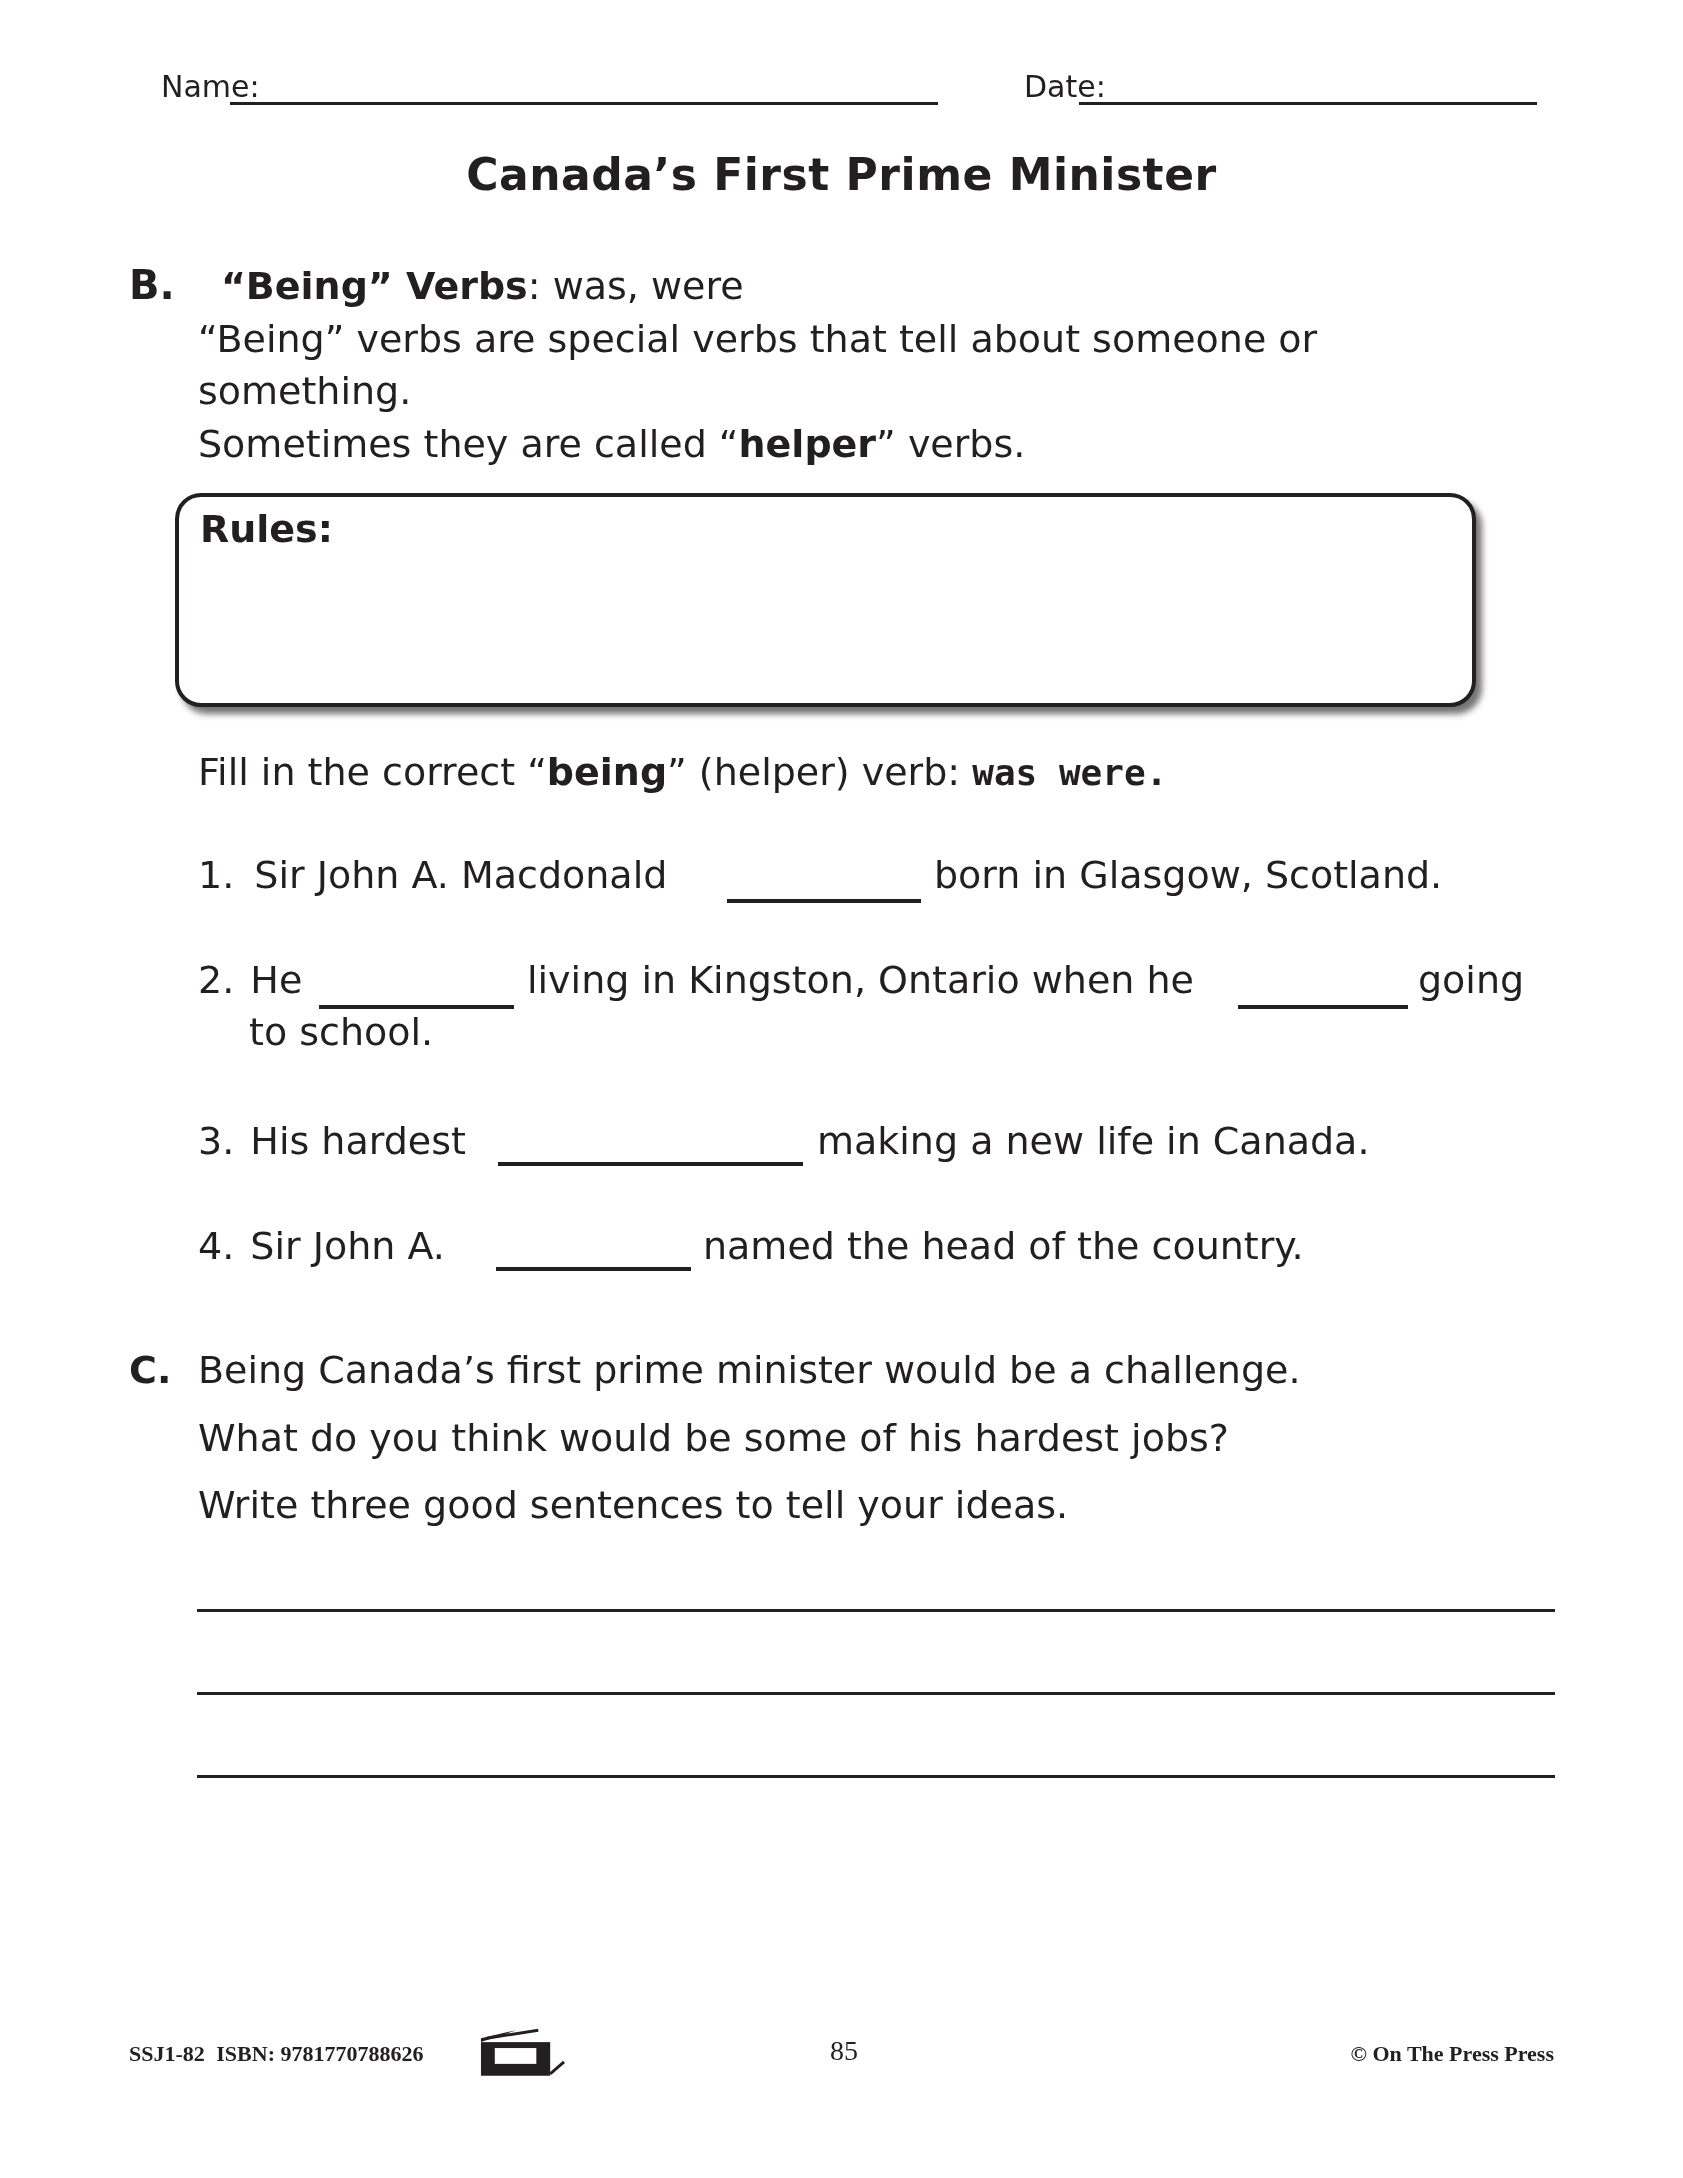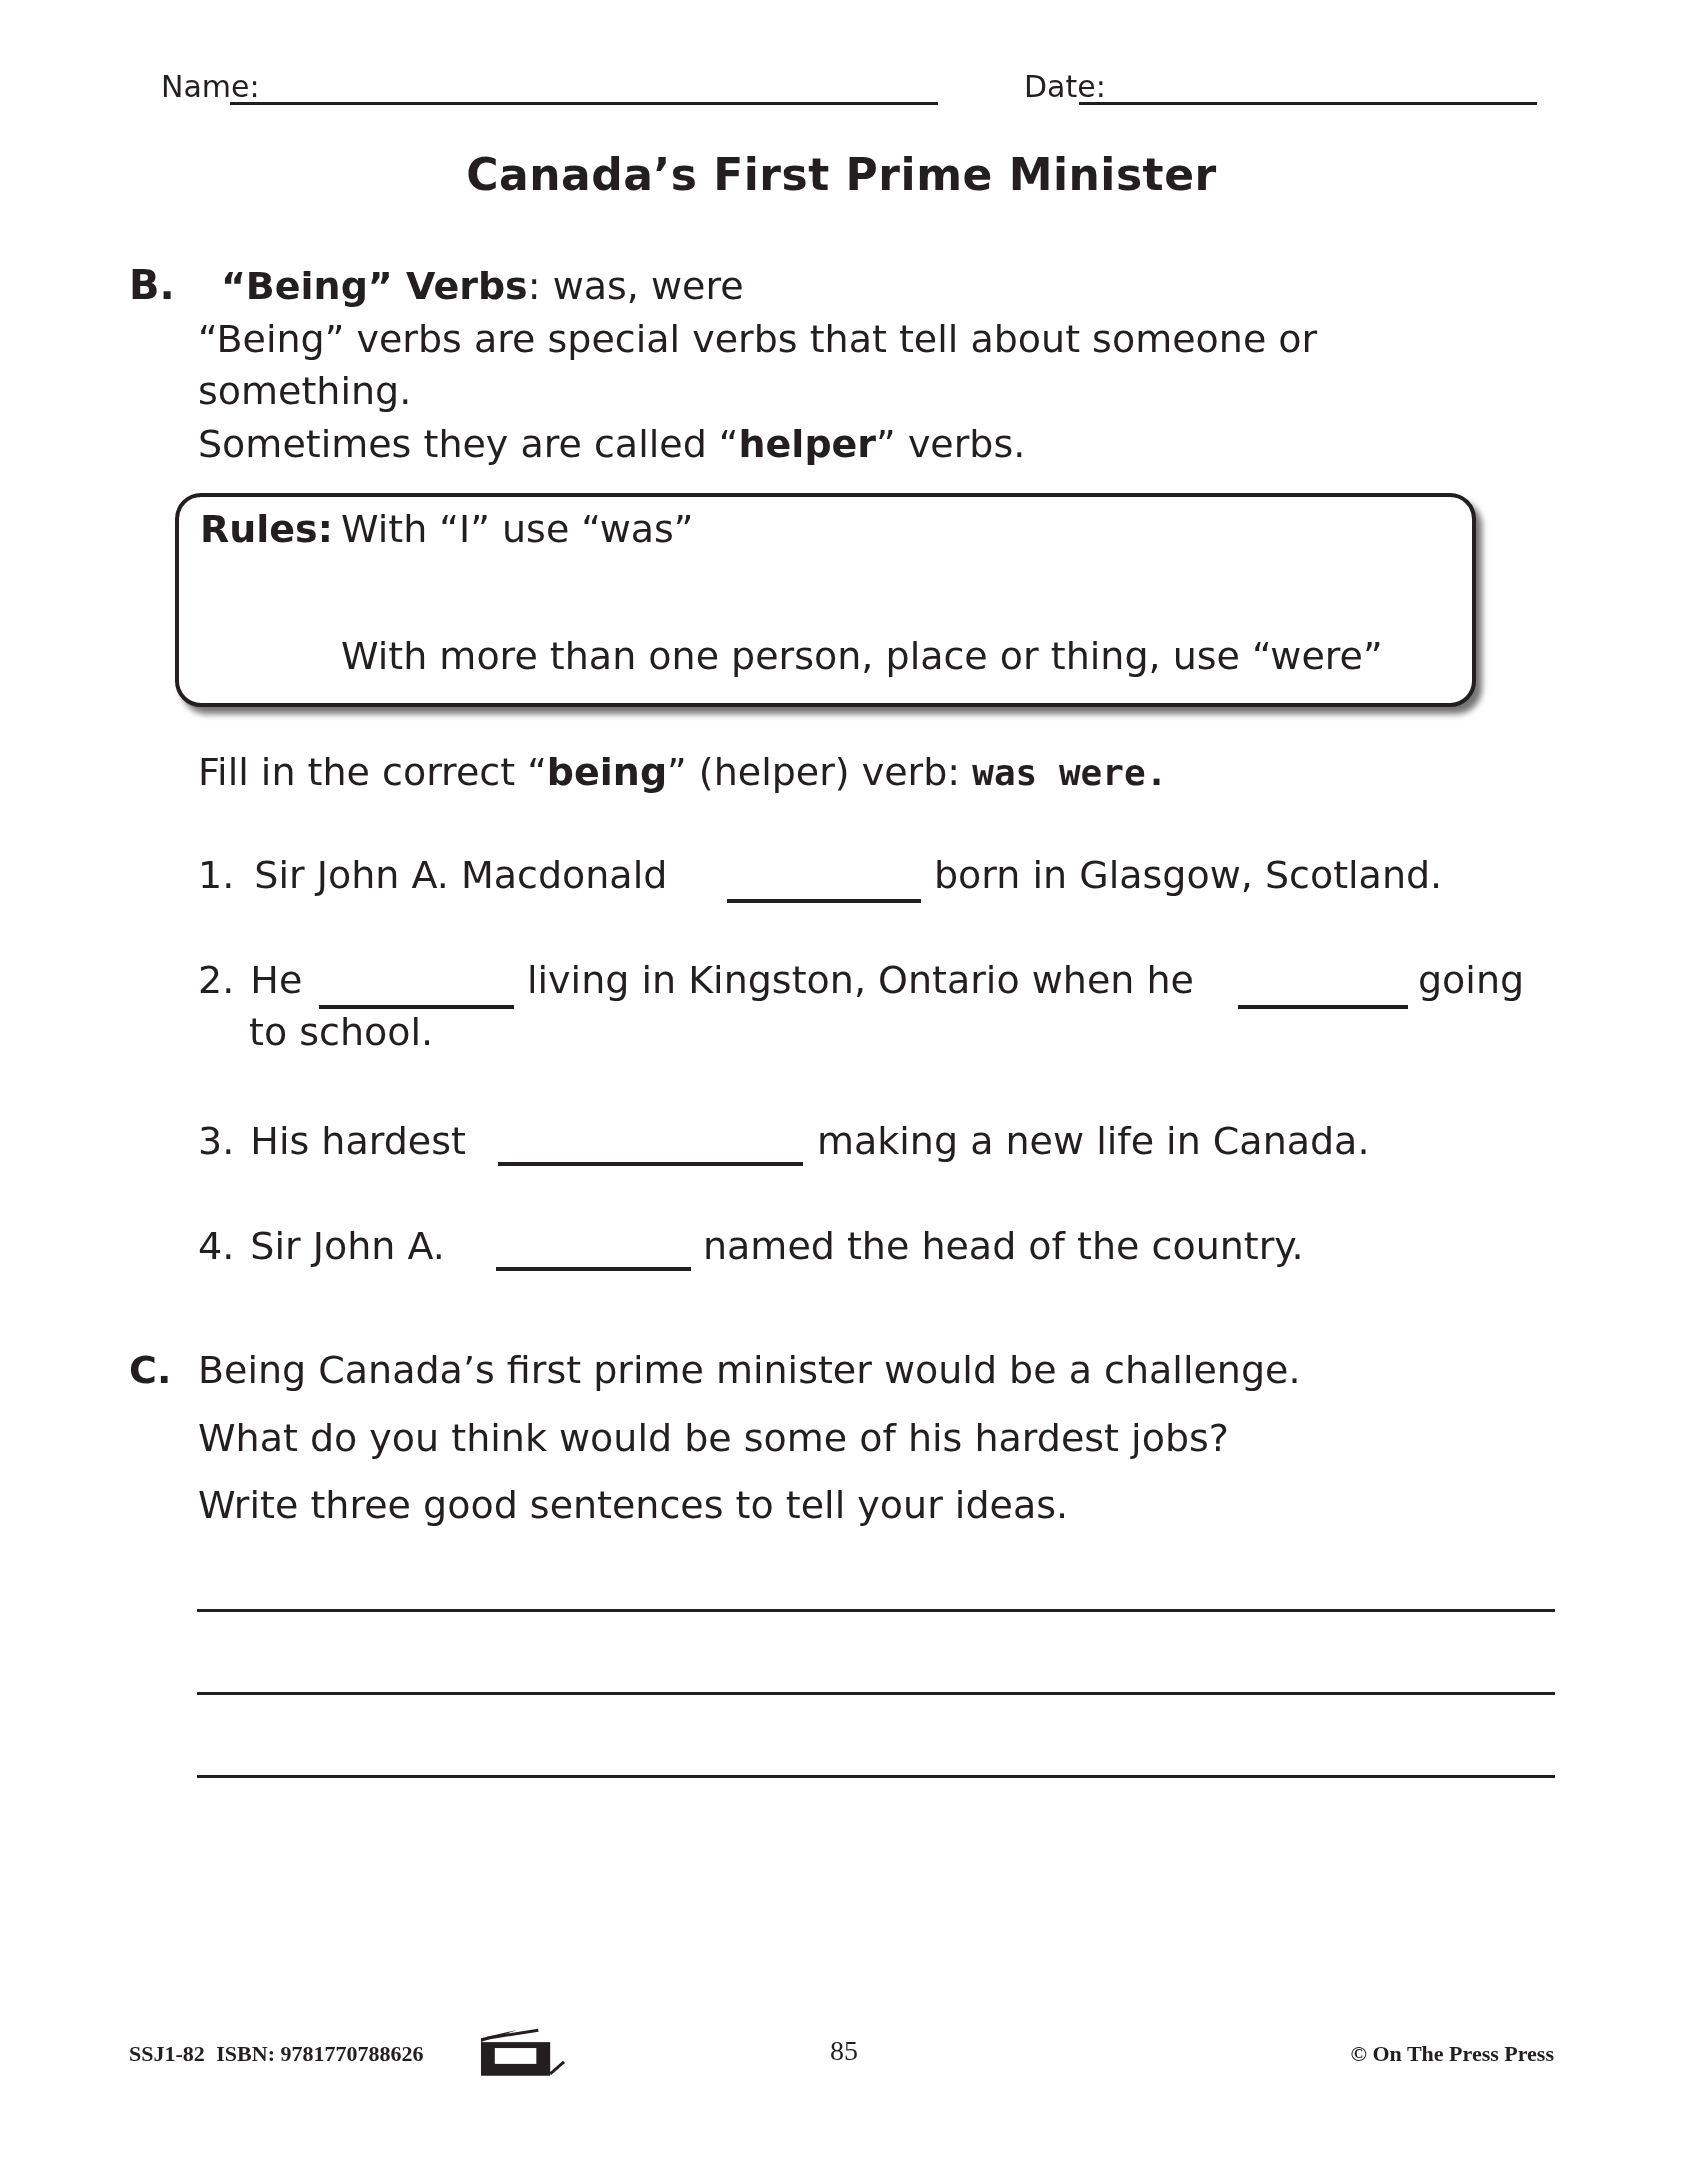--- a/index.html
+++ b/index.html
@@ -93,22 +93,20 @@
 </div>
 
 <div class="abs body-text" style="left:198px; top:313px;">“Being” verbs are special verbs that tell about someone or</div>
 <div class="abs body-text" style="left:198px; top:365px;">something.</div>
 <div class="abs body-text" style="left:198px; top:418px;">
   <span>Sometimes they are called “</span><b>helper</b><span>” verbs.</span>
 </div>
 
 <div class="abs rules-box" style="left:175px; top:493px; width:1293px; height:206px;">
   <div class="rules-row" style="left:21px; top:10px; font-weight:bold;">Rules:</div>
-  <div class="rules-row" style="left:162px; top:10px;">With “I” use “was”</div>
-  <div class="rules-row" style="left:162px; top:137px;">With more than one person, place or thing, use “were”</div>
 </div>
 
 <div class="abs body-text" style="left:198px; top:746px;">
   <span>Fill in the correct “</span><b>being</b><span>” (helper) verb: </span><b style="font-family:'DejaVu Sans Mono', monospace; font-size:36px;">was were.</b>
 </div>
 
 <div class="abs q-row" style="left:198px; top:853px;">
   <span>1.</span>
   <span style="margin-left:8px;">Sir John A. Macdonald</span>
 </div>

